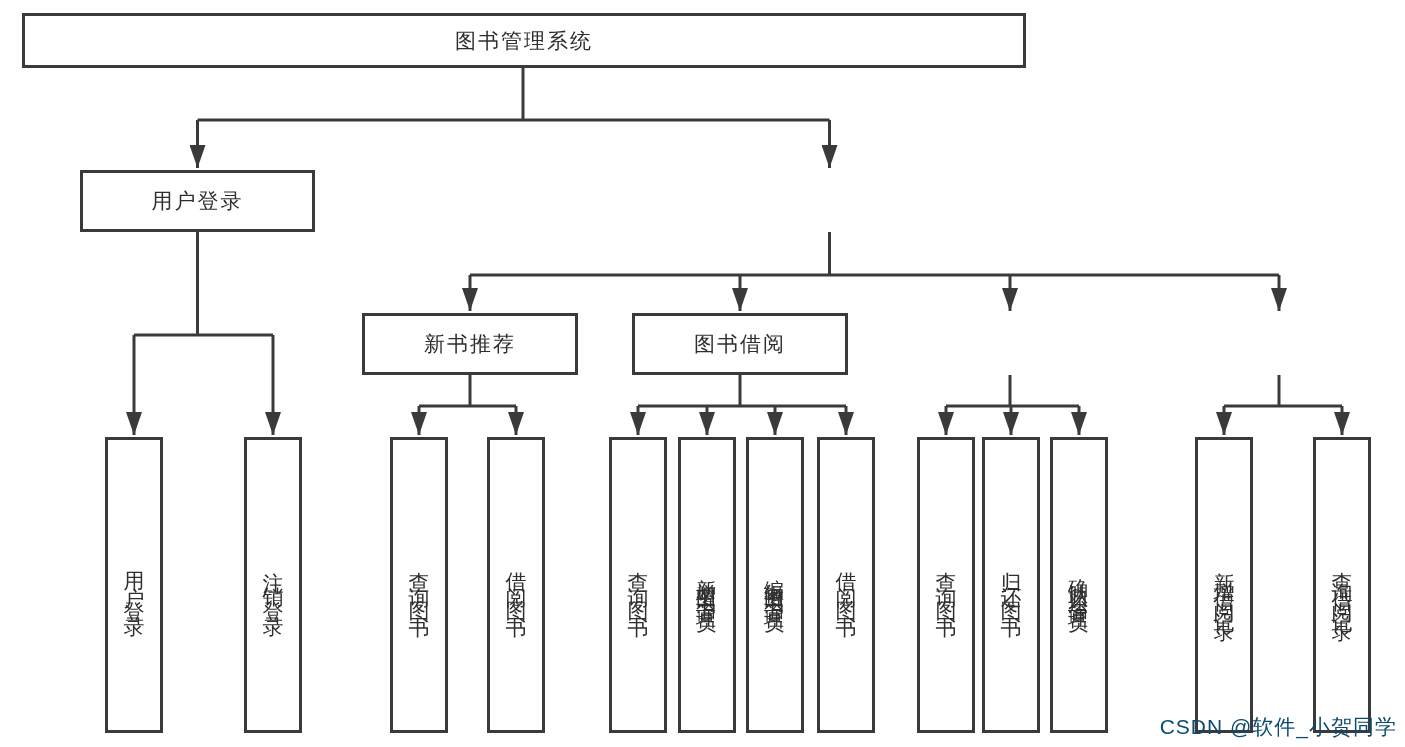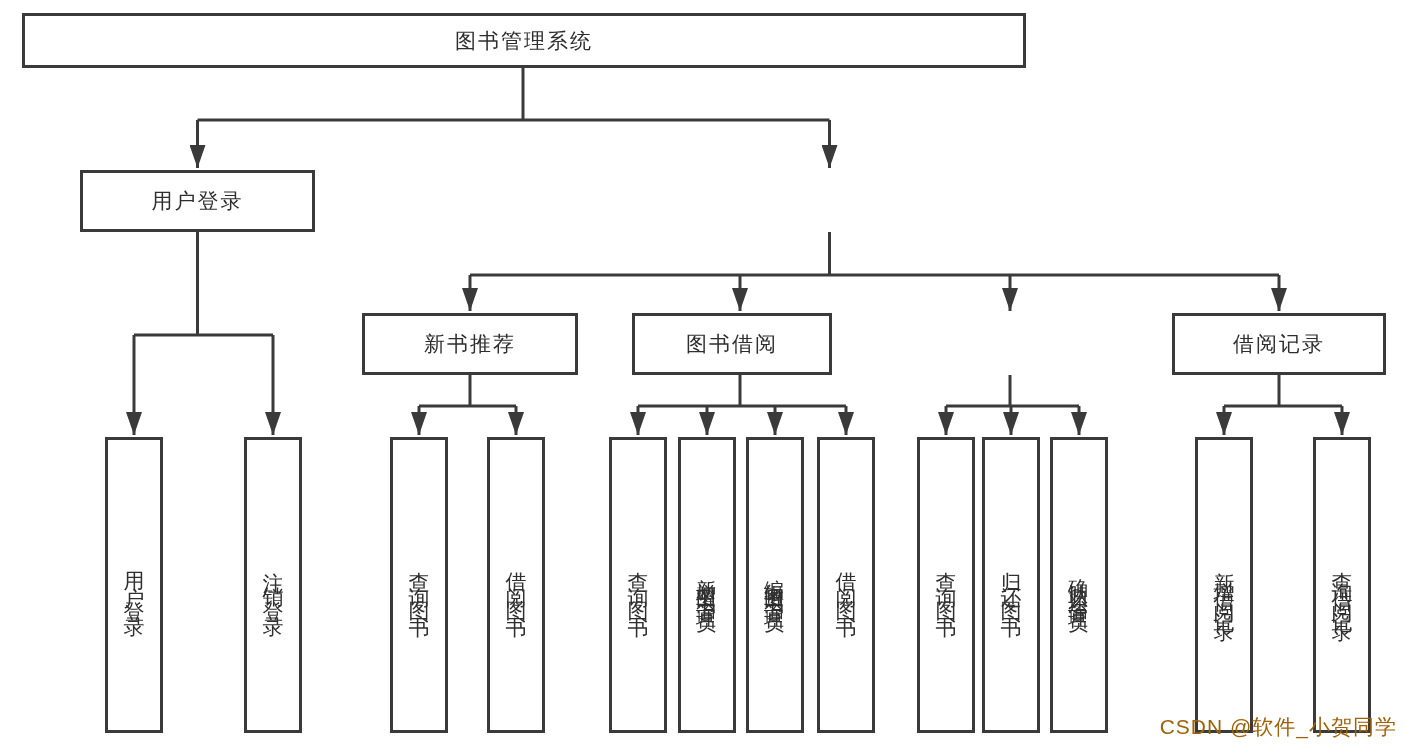--- a/index.html
+++ b/index.html
@@ -30,21 +30,21 @@
     letter-spacing:15px;
     color:#2e2e2e;
     white-space:nowrap;
   }
   .vtext.tight{font-size:20px;letter-spacing:5px;}
   .vtext.med{letter-spacing:10px;}
   .watermark{
     position:absolute;
     right:8px;bottom:6px;
     font-size:21px;
-    color:#a16207;
+    color:#0c4a6e;
     letter-spacing:1px;
     white-space:nowrap;
     text-align:center;
   }
 </style>
 </head>
 <body>
 
 <div id="canvas">
 
@@ -102,25 +102,22 @@
     <span>图书管理系统</span>
   </div>
 
   <div class="node lvl hnode" style="left:80px;top:170px;width:235px;">
     <span>用户登录</span>
   </div>
 
   <div class="node lvl hnode" style="left:362px;top:313px;width:216px;">
     <span>新书推荐</span>
   </div>
-  <div class="node lvl hnode" style="left:632px;top:313px;width:200px;">
+  <div class="node lvl hnode" style="left:632px;top:313px;width:216px;">
     <span>图书借阅</span>
-  </div>
-  <div class="node lvl hnode" style="left:1172px;top:313px;width:214px;">
-    <span>借阅记录</span>
   </div>
 
   <div class="node leaf" style="left:105px;">
     <span class="vtext">用户登录</span>
   </div>
   <div class="node leaf" style="left:244px;">
     <span class="vtext">注销登录</span>
   </div>
 
   <div class="node leaf" style="left:390px;">

